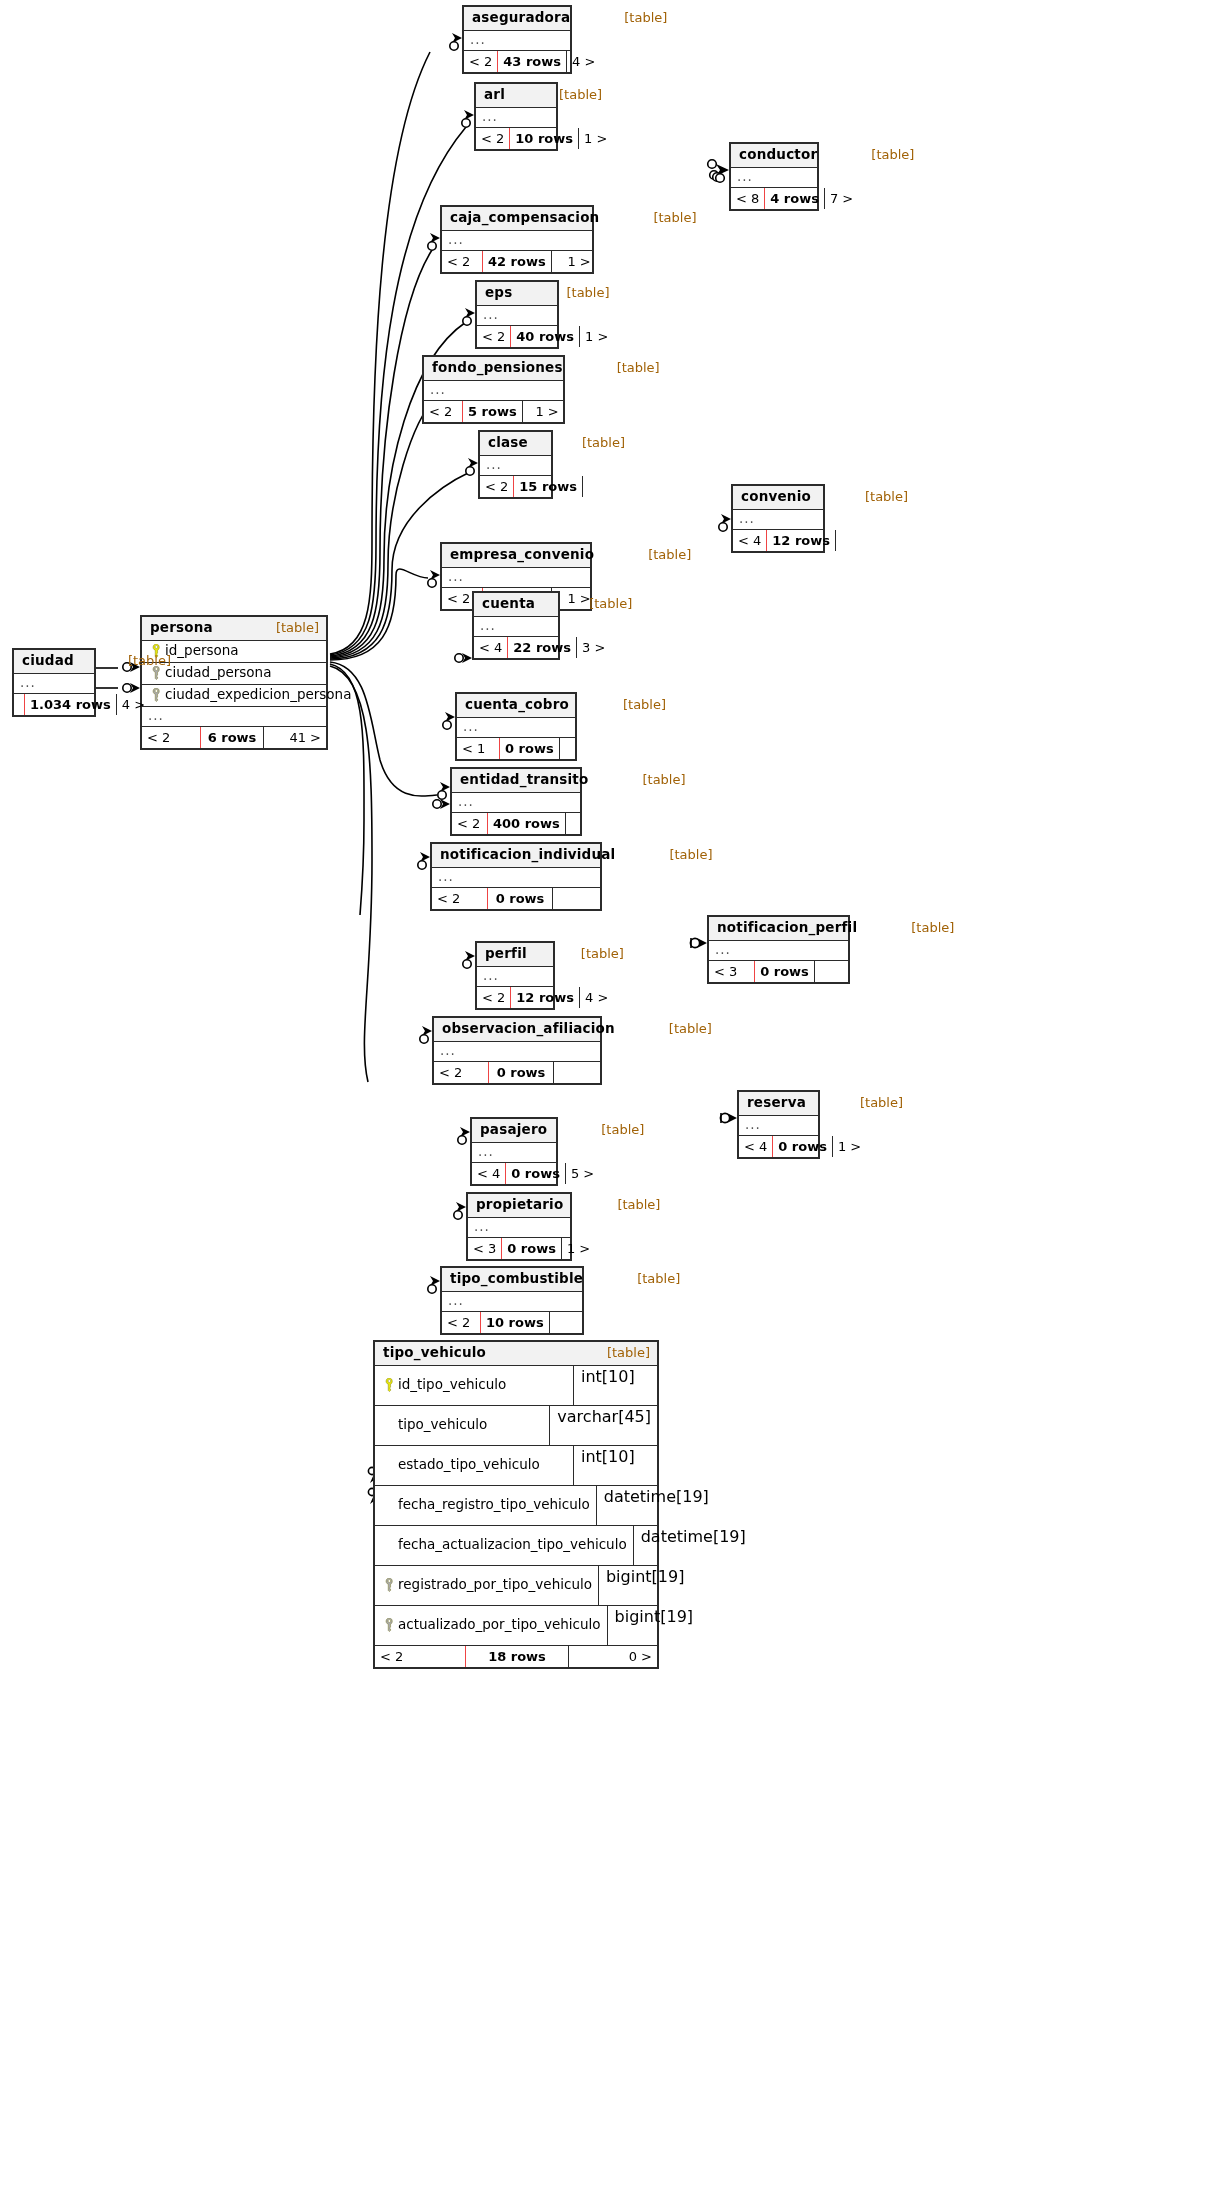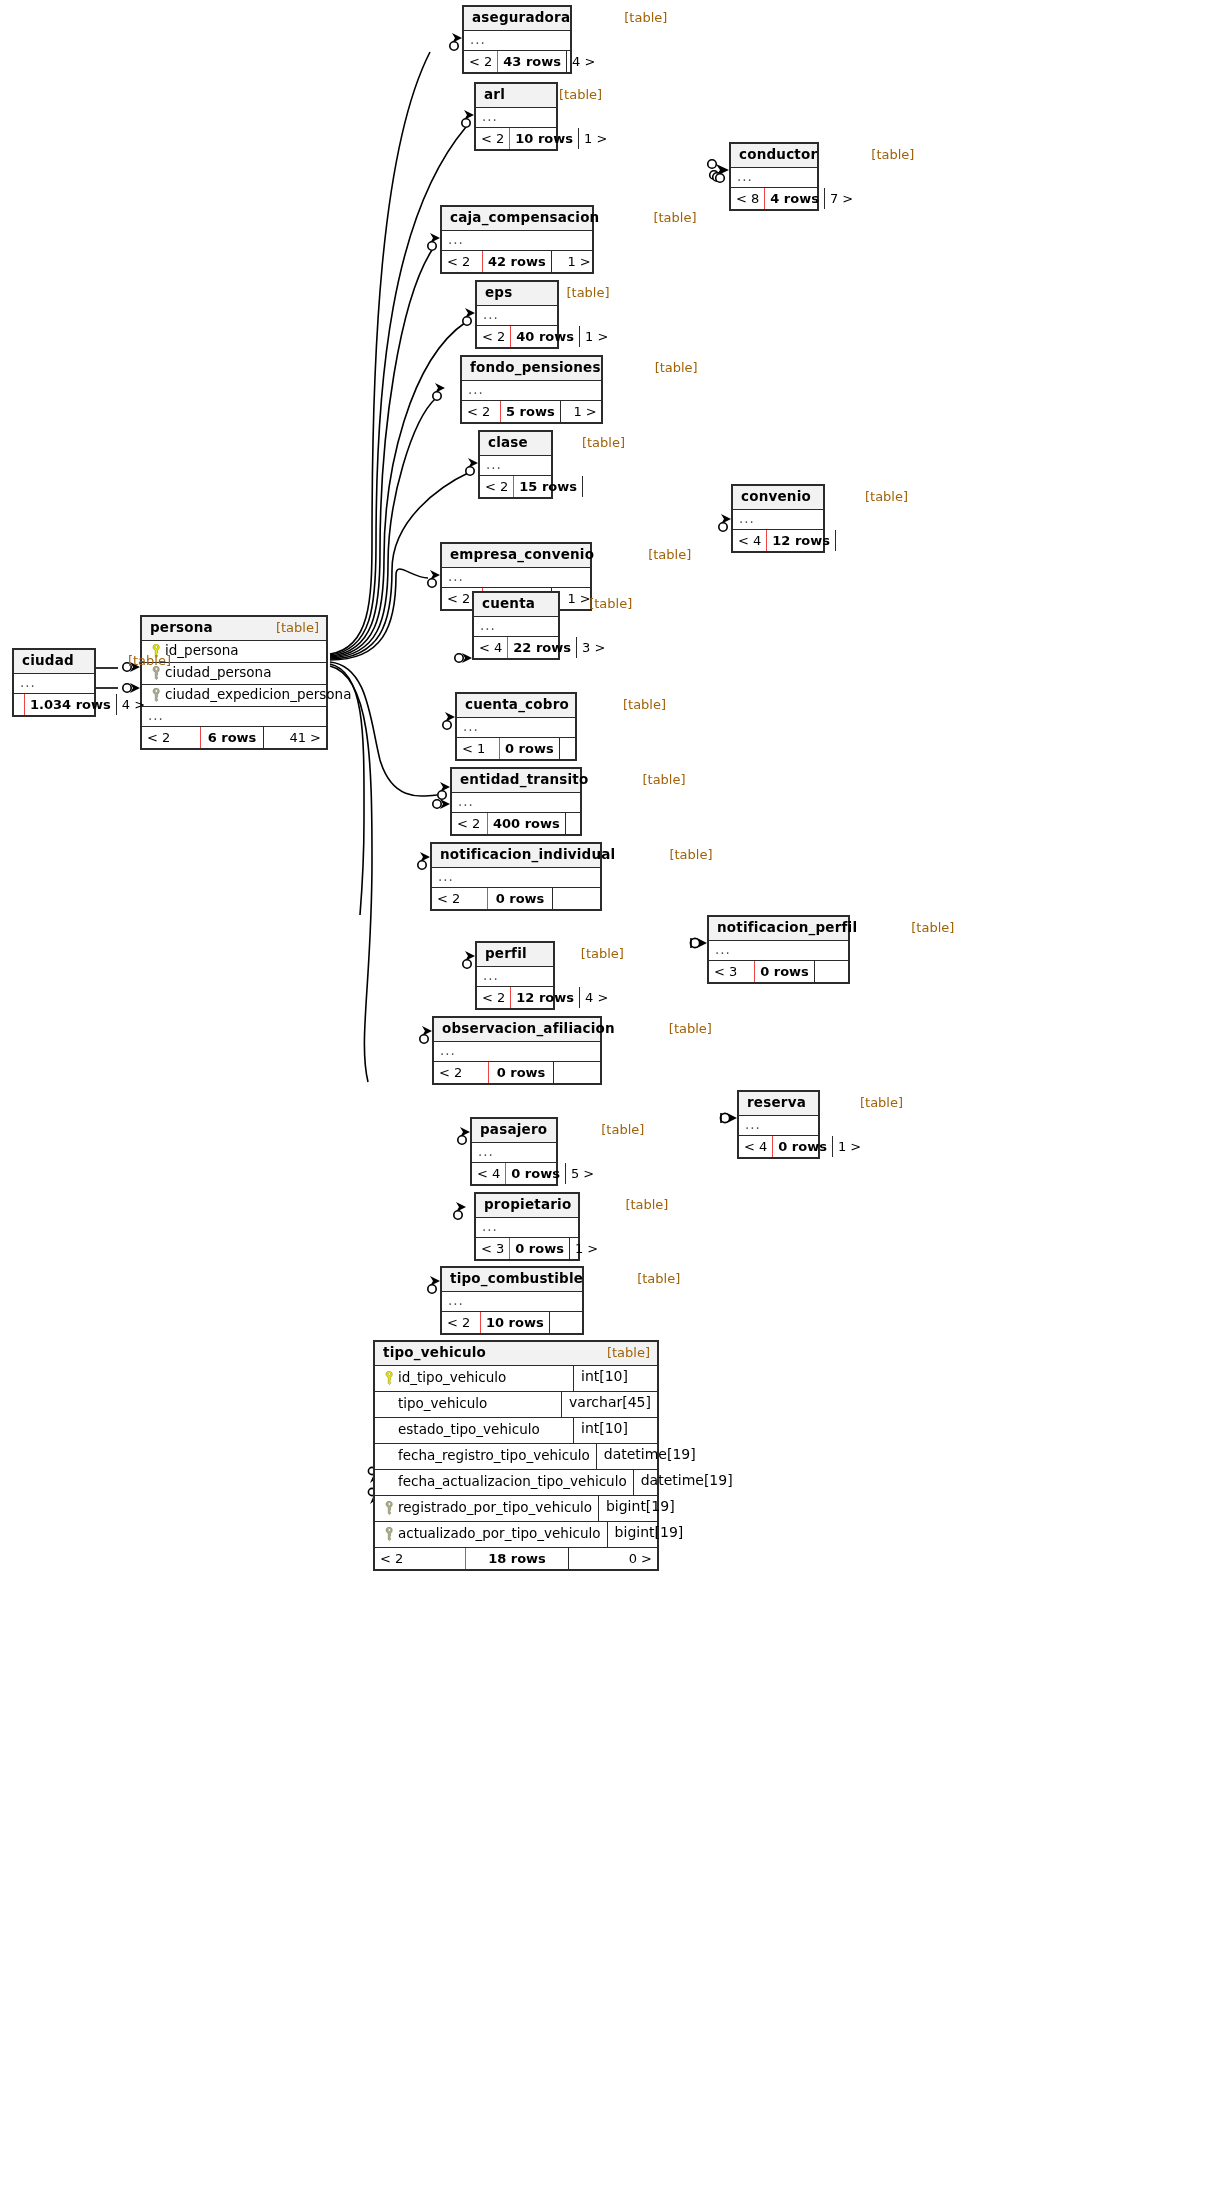--- a/index.html
+++ b/index.html
@@ -78,25 +78,25 @@
     flex: 1 1 auto;
     padding: 3px 6px 4px 6px;
     display: flex;
     align-items: center;
     white-space: nowrap;
     font-size: 13.5px;
   }
   .col .ctype {
     flex: 0 0 auto;
     border-left: 1px solid #2b2b2b;
-    padding: 3px 6px 8px 7px;
+    padding: 3px 6px 20px 7px;
     display: flex;
     align-items: center;
     white-space: nowrap;
-    font-size: 14px;
+    font-size: 16px;
     min-width: 84px;
     box-sizing: border-box;
   }
 
   
   .keyslot {
     flex: 0 0 auto;
     width: 17px;
     display: inline-flex;
     align-items: center;
@@ -317,21 +317,21 @@
         <span class="tname">eps</span>
         <span class="ttype">[table]</span>
       </div>
       <div class="ellipsis">...</div>
       <div class="foot">
         <div class="fl" style="flex: 0 0 25px;">&lt; 2</div>
         <div class="fc" style="flex: 1 1 auto;">40 rows</div>
         <div class="fr" style="flex: 0 0 22px;">1 &gt;</div>
       </div>
     </div>
-    <div class="tbl" style="left: 460px; top: 355px; width: 143px;">
+    <div class="tbl" style="left: 422px; top: 355px; width: 143px;">
       <div class="hdr">
         <span class="tname">fondo_pensiones</span>
         <span class="ttype">[table]</span>
       </div>
       <div class="ellipsis">...</div>
       <div class="foot">
         <div class="fl" style="flex: 0 0 38px;">&lt; 2</div>
         <div class="fc" style="flex: 1 1 auto;">5 rows</div>
         <div class="fr" style="flex: 0 0 41px;">1 &gt;</div>
       </div>
@@ -529,21 +529,21 @@
         <span class="tname">pasajero</span>
         <span class="ttype">[table]</span>
       </div>
       <div class="ellipsis">...</div>
       <div class="foot">
         <div class="fl" style="flex: 0 0 26px;">&lt; 4</div>
         <div class="fc" style="flex: 1 1 auto;">0 rows</div>
         <div class="fr" style="flex: 0 0 22px;">5 &gt;</div>
       </div>
     </div>
-    <div class="tbl" style="left: 466px; top: 1192px; width: 106px; margin-left: 8px;">
+    <div class="tbl" style="left: 466px; top: 1192px; width: 106px;">
       <div class="hdr">
         <span class="tname">propietario</span>
         <span class="ttype">[table]</span>
       </div>
       <div class="ellipsis">...</div>
       <div class="foot">
         <div class="fl" style="flex: 0 0 32px;">&lt; 3</div>
         <div class="fc" style="flex: 1 1 auto;">0 rows</div>
         <div class="fr" style="flex: 0 0 26px;">1 &gt;</div>
       </div>

